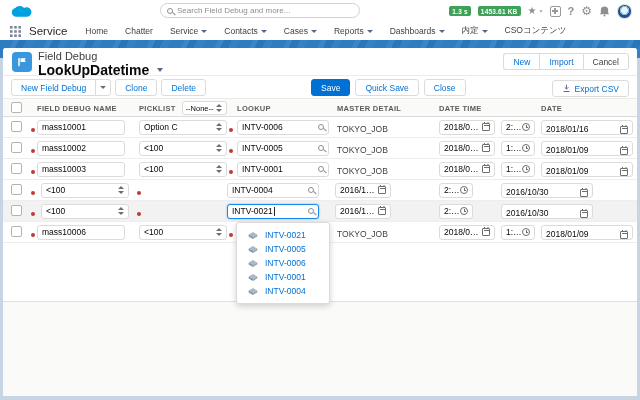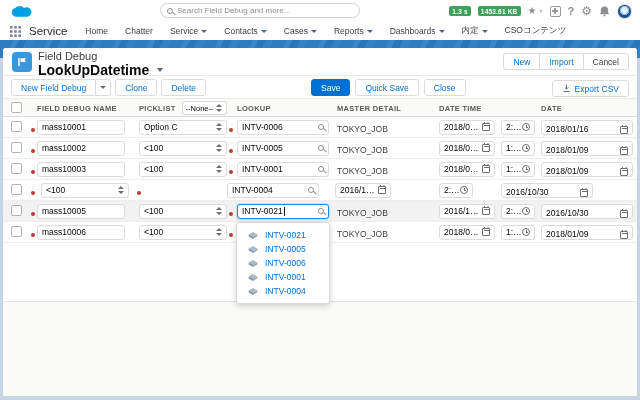--- a/index.html
+++ b/index.html
@@ -454,25 +454,20 @@
               <div class="input">
                 <span>2016/10/30</span>
                 <i class="ico-cal"></i>
               </div>
             </div>
         </div>
 
         <div class="trow active">
           <div><span class="checkbox"></span></div>
           <div><span class="req-dot"></span></div>
-          <div class="c3">
-              <div class="input">
-                <span>mass10005</span>
-              </div>
-            </div>
           <div class="c4">
               <div class="input">
                 <span>&lt;100</span>
                 <span class="stepper">
                   <i class="up"></i>
                   <i class="dn"></i>
                 </span>
               </div>
             </div>
           <div><span class="req-dot"></span></div>

